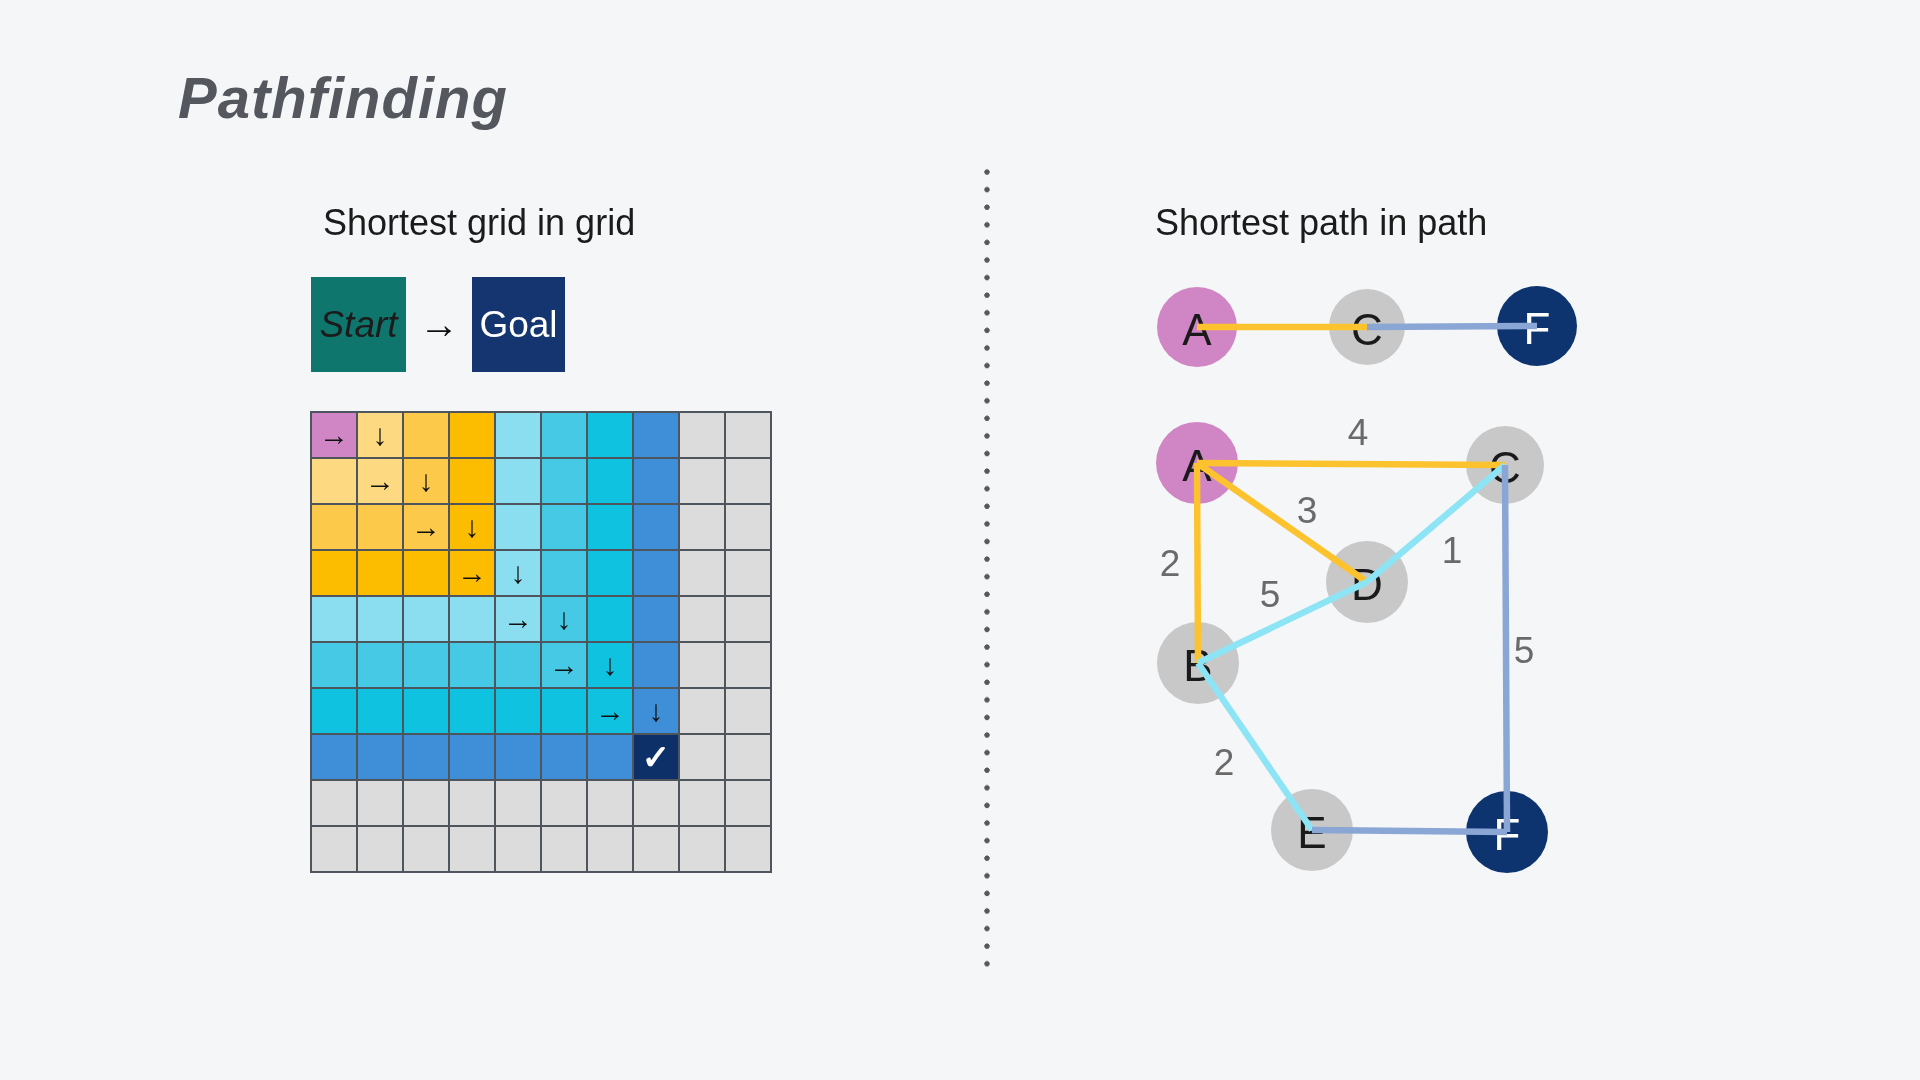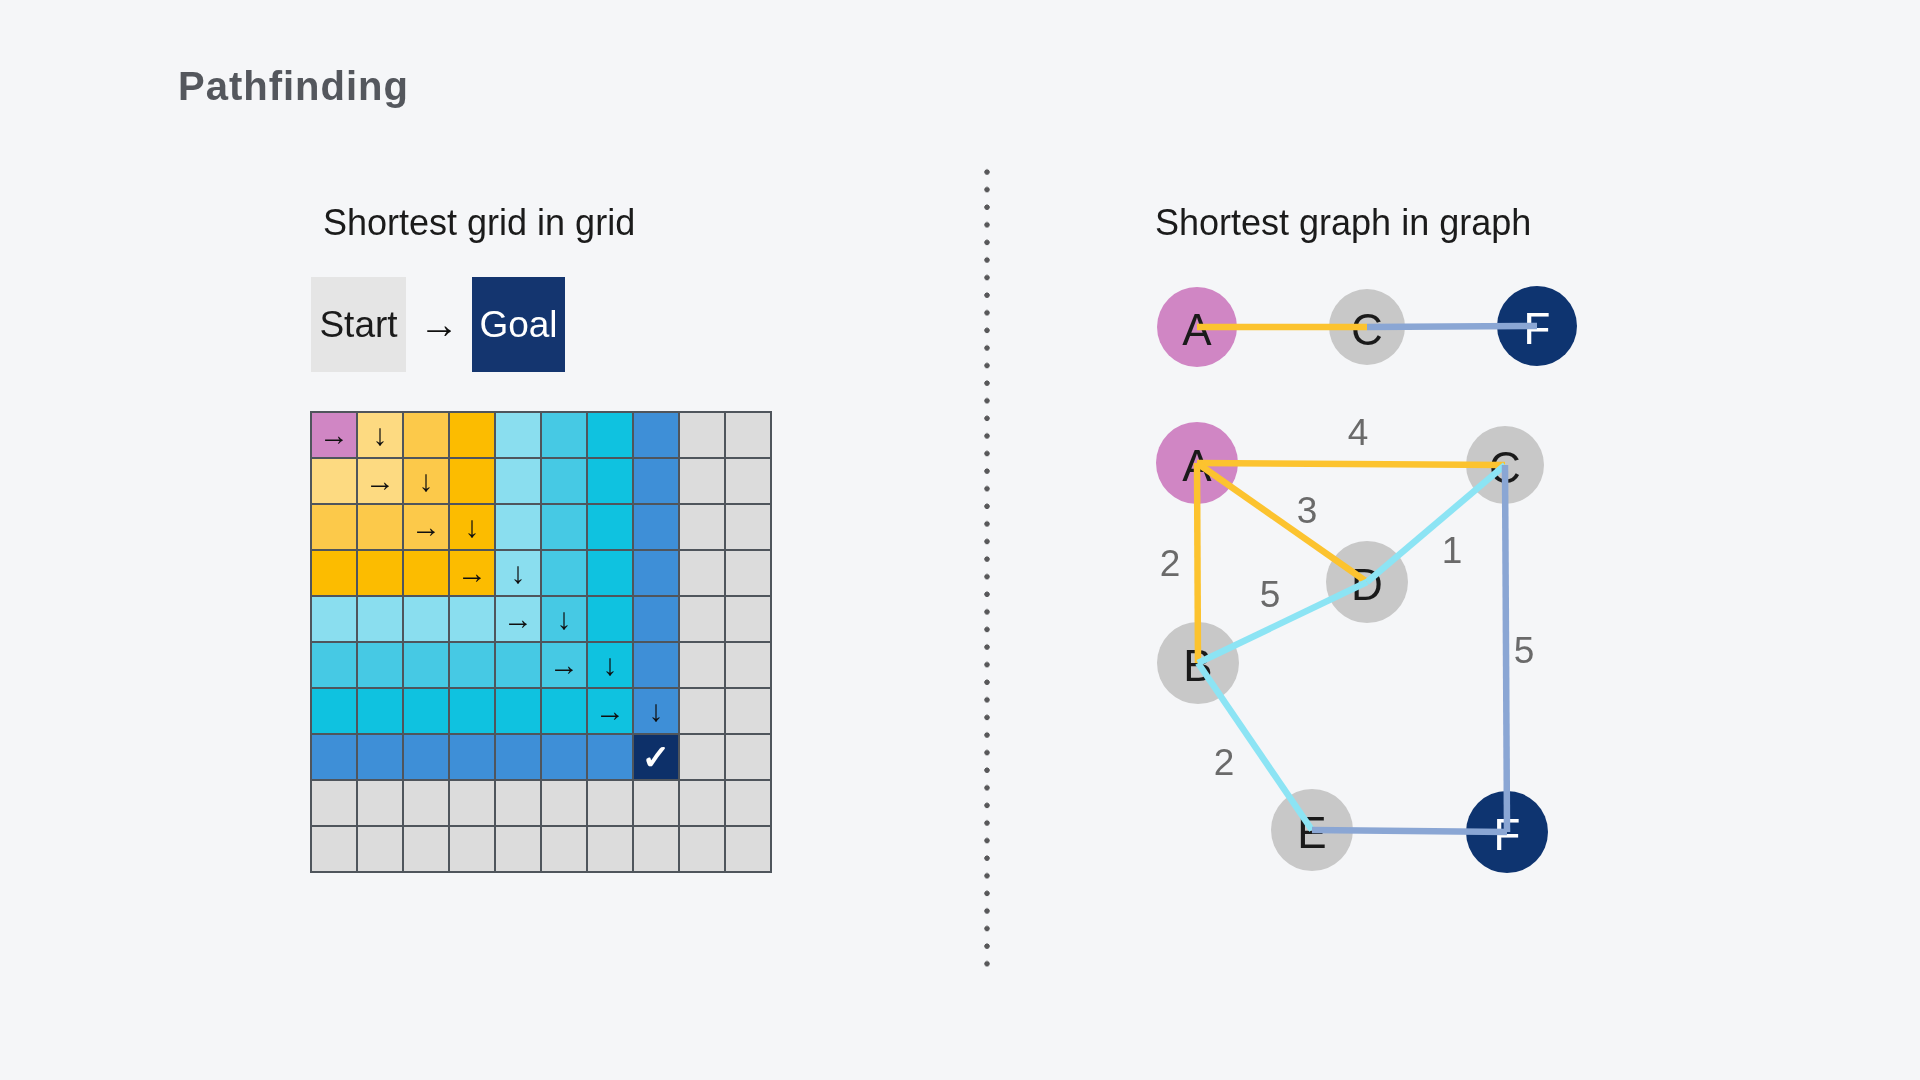--- a/index.html
+++ b/index.html
@@ -1,20 +1,20 @@
 <!DOCTYPE html>
 <html><head>
 <meta charset="utf-8">
 <style>
   html,body{margin:0;padding:0;background:#f5f6f8;}
   .canvas{position:relative;width:1920px;height:1080px;background:#f5f6f8;
           font-family:"Liberation Sans",sans-serif;overflow:hidden;}
 
-  .title{position:absolute;left:178px;top:64px;font-size:40px;font-weight:700;
-         color:#54575d;letter-spacing:1px;}
+  .title{position:absolute;left:178px;top:64px;font-size:58px;font-weight:700;
+         color:#54575d;letter-spacing:1px;font-style:italic;}
 
   .section-heading{position:absolute;font-size:36px;color:#1b1b1b;white-space:nowrap;}
   #grid-heading{left:323px;top:202px;}
   #graph-heading{left:1155px;top:202px;}
 
   .legend-box{position:absolute;top:277px;height:95px;display:flex;align-items:center;
               justify-content:center;font-size:37px;}
   #legend-start{left:311px;width:95px;color:#1b1b1b;}
   #legend-goal{left:472px;width:93px;color:#ffffff;text-align:right;}
   #legend-arrow{position:absolute;left:406px;top:277px;width:66px;height:95px;display:flex;
@@ -39,21 +39,21 @@
 </style>
 </head>
 <body>
 
 <div class="canvas">
 
   <div class="title">Pathfinding</div>
 
   <div class="section-heading" id="grid-heading">Shortest grid in grid</div>
 
-  <div class="legend-box" id="legend-start" style="background: #e5e5e5;">
+  <div class="legend-box" id="legend-start" style="background: #0f766e; font-style: italic;">
     <span>Start</span>
   </div>
   <div id="legend-arrow">→</div>
   <div class="legend-box" id="legend-goal" style="background: rgb(20, 53, 111);">
     <span>Goal</span>
   </div>
 
   <div class="grid" id="grid">
       <div class="cell" style="background: rgb(208, 134, 196);">→</div>
       <div class="cell" style="background: rgb(253, 218, 129);">↓</div>
@@ -152,21 +152,21 @@
       <div class="cell" style="background: rgb(220, 220, 220);"></div>
       <div class="cell" style="background: rgb(220, 220, 220);"></div>
       <div class="cell" style="background: rgb(220, 220, 220);"></div>
       <div class="cell" style="background: rgb(220, 220, 220);"></div>
       <div class="cell" style="background: rgb(220, 220, 220);"></div>
       <div class="cell" style="background: rgb(220, 220, 220);"></div>
     </div>
 
   <div class="divider"></div>
 
-  <div class="section-heading" id="graph-heading">Shortest graph in graph</div>
+  <div class="section-heading" id="graph-heading">Shortest path in path</div>
 
   <svg id="graph-svg" viewBox="0 0 470 640">
       <circle cx="67" cy="67" r="40" fill="#d086c4"></circle>
       <circle cx="237" cy="67" r="38" fill="#c8c8c8"></circle>
       <circle cx="407" cy="66" r="40" fill="#0e3470"></circle>
       <text x="67" y="69" fill="#1a1a1a" font-size="44" text-anchor="middle" dominant-baseline="central">A</text>
       <text x="237" y="69" fill="#1a1a1a" font-size="44" text-anchor="middle" dominant-baseline="central">C</text>
       <text x="407" y="68" fill="#ffffff" font-size="44" text-anchor="middle" dominant-baseline="central">F</text>
       <line x1="67" y1="67" x2="237" y2="67" stroke="#fcc32f" stroke-width="6.5"></line>
       <line x1="237" y1="67" x2="407" y2="66" stroke="#8aa6d4" stroke-width="6.5"></line>

